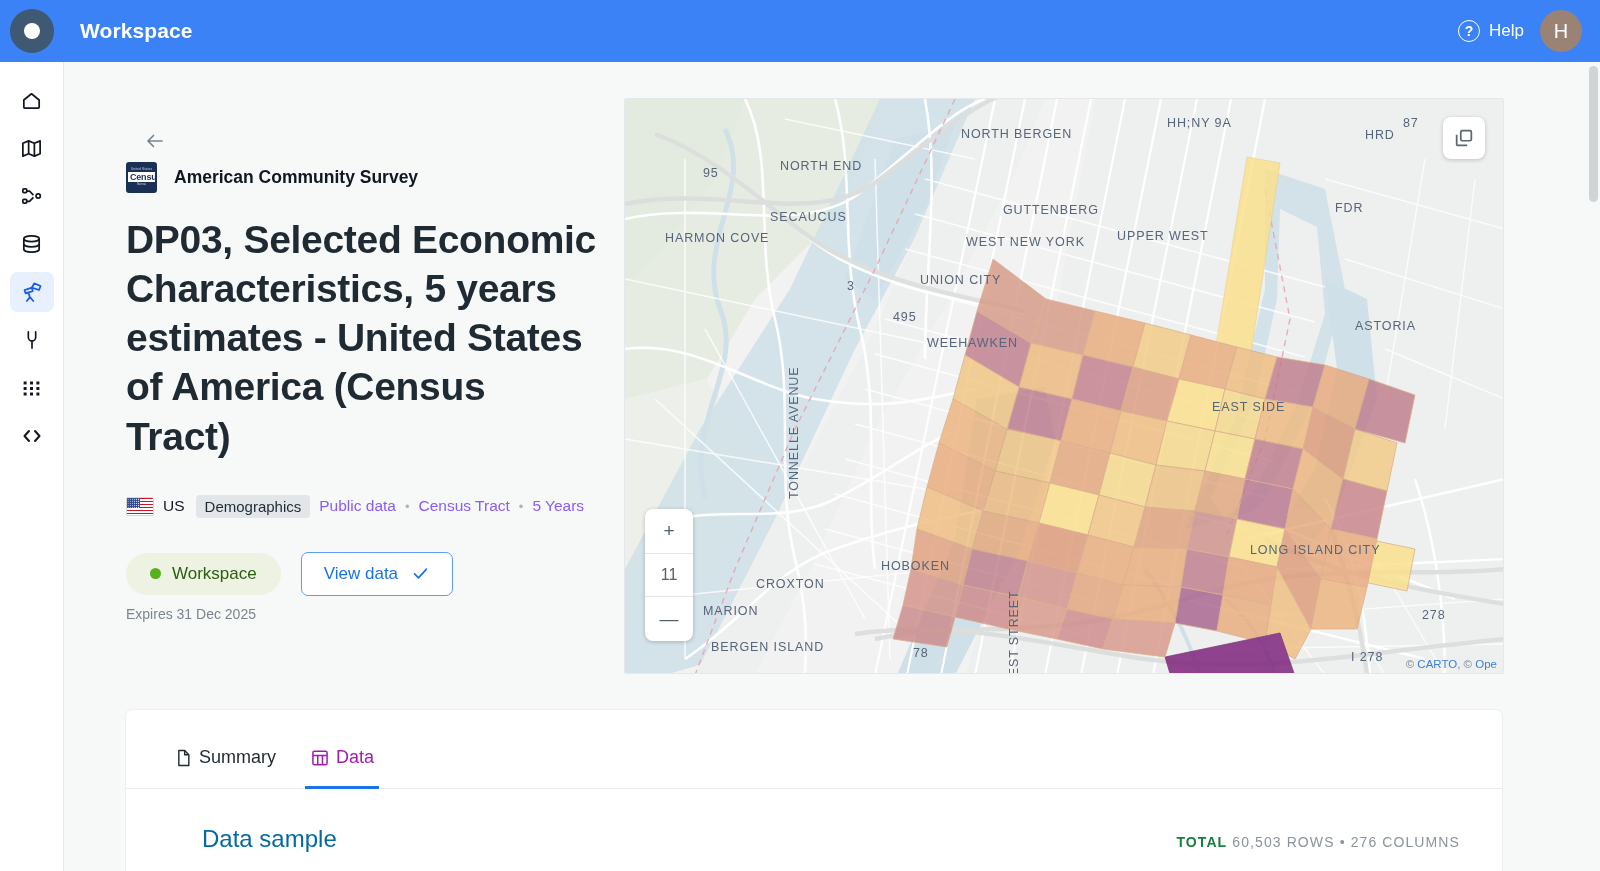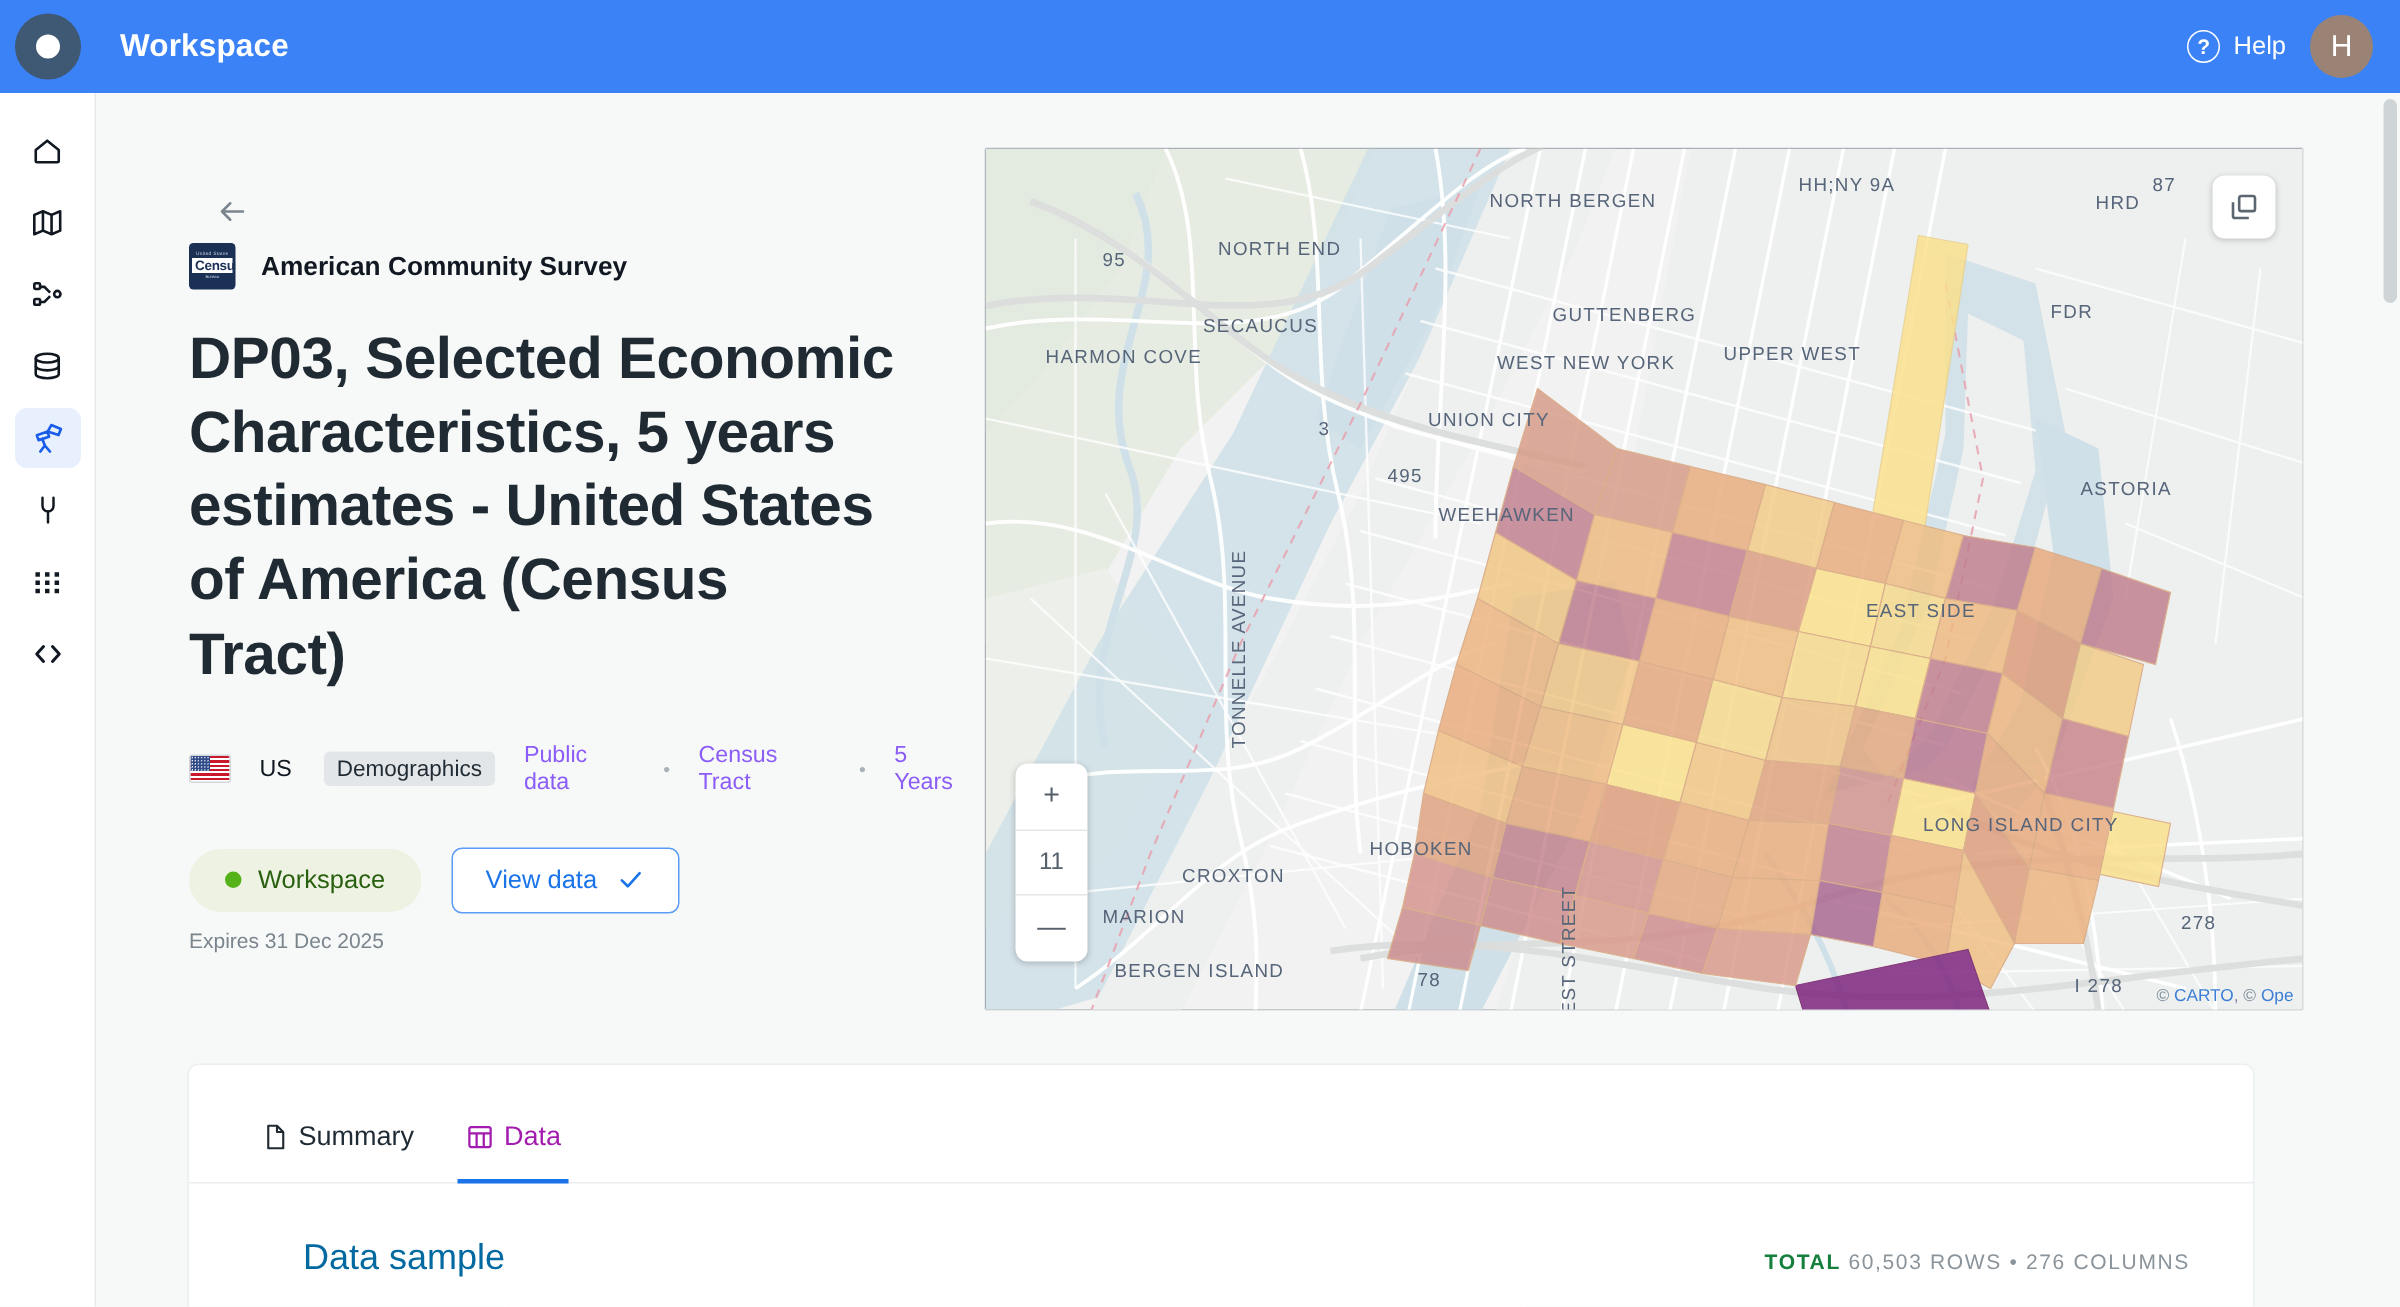--- a/index.html
+++ b/index.html
@@ -108,21 +108,21 @@
 
   .ds-title {
     margin-top: 22px;
     font-size: 39px; font-weight: 700; line-height: 1.26;
     color: #1f2a33; letter-spacing: -.3px;
     max-width: 470px;
   }
 
   .meta-row {
     margin-top: 34px;
-    display: flex; align-items: center; gap: 19px;
+    display: flex; align-items: center; gap: 9px;
     font-size: 15.5px;
   }
   .flag {
     width: 28px; height: 19px; flex: none; border-radius: 2px;
     position: relative; overflow: hidden;
     background: repeating-linear-gradient(to bottom,
       #c9182b 0, #c9182b 1.45px, #ffffff 1.45px, #ffffff 2.9px);
     border: .5px solid #d4d8db;
   }
   .flag .canton {
@@ -160,25 +160,24 @@
     display: flex; align-items: center; gap: 13px;
     font-size: 17px; cursor: pointer;
     font-family: "Liberation Sans", sans-serif;
   }
   .expires { margin-top: 10px; font-size: 14px; color: #7b858e; }
 
   
   .map-card {
     position: absolute; left: 560px; top: 36px;
     width: 880px; height: 576px;
-    background: #0f172a;
+    background: #fef9c3;
     border-radius: 2px;
     overflow: hidden;
     border: 1px solid #e4e8ea;
-    margin-left: 32px;
   }
   .map-canvas { position: absolute; inset: 0; }
   .map-bg {
     position: absolute; inset: 0;
     background: #f0f1f0;
   }
   .map-label {
     position: absolute;
     color: #57657a;
     font-family: "Liberation Sans", sans-serif;

